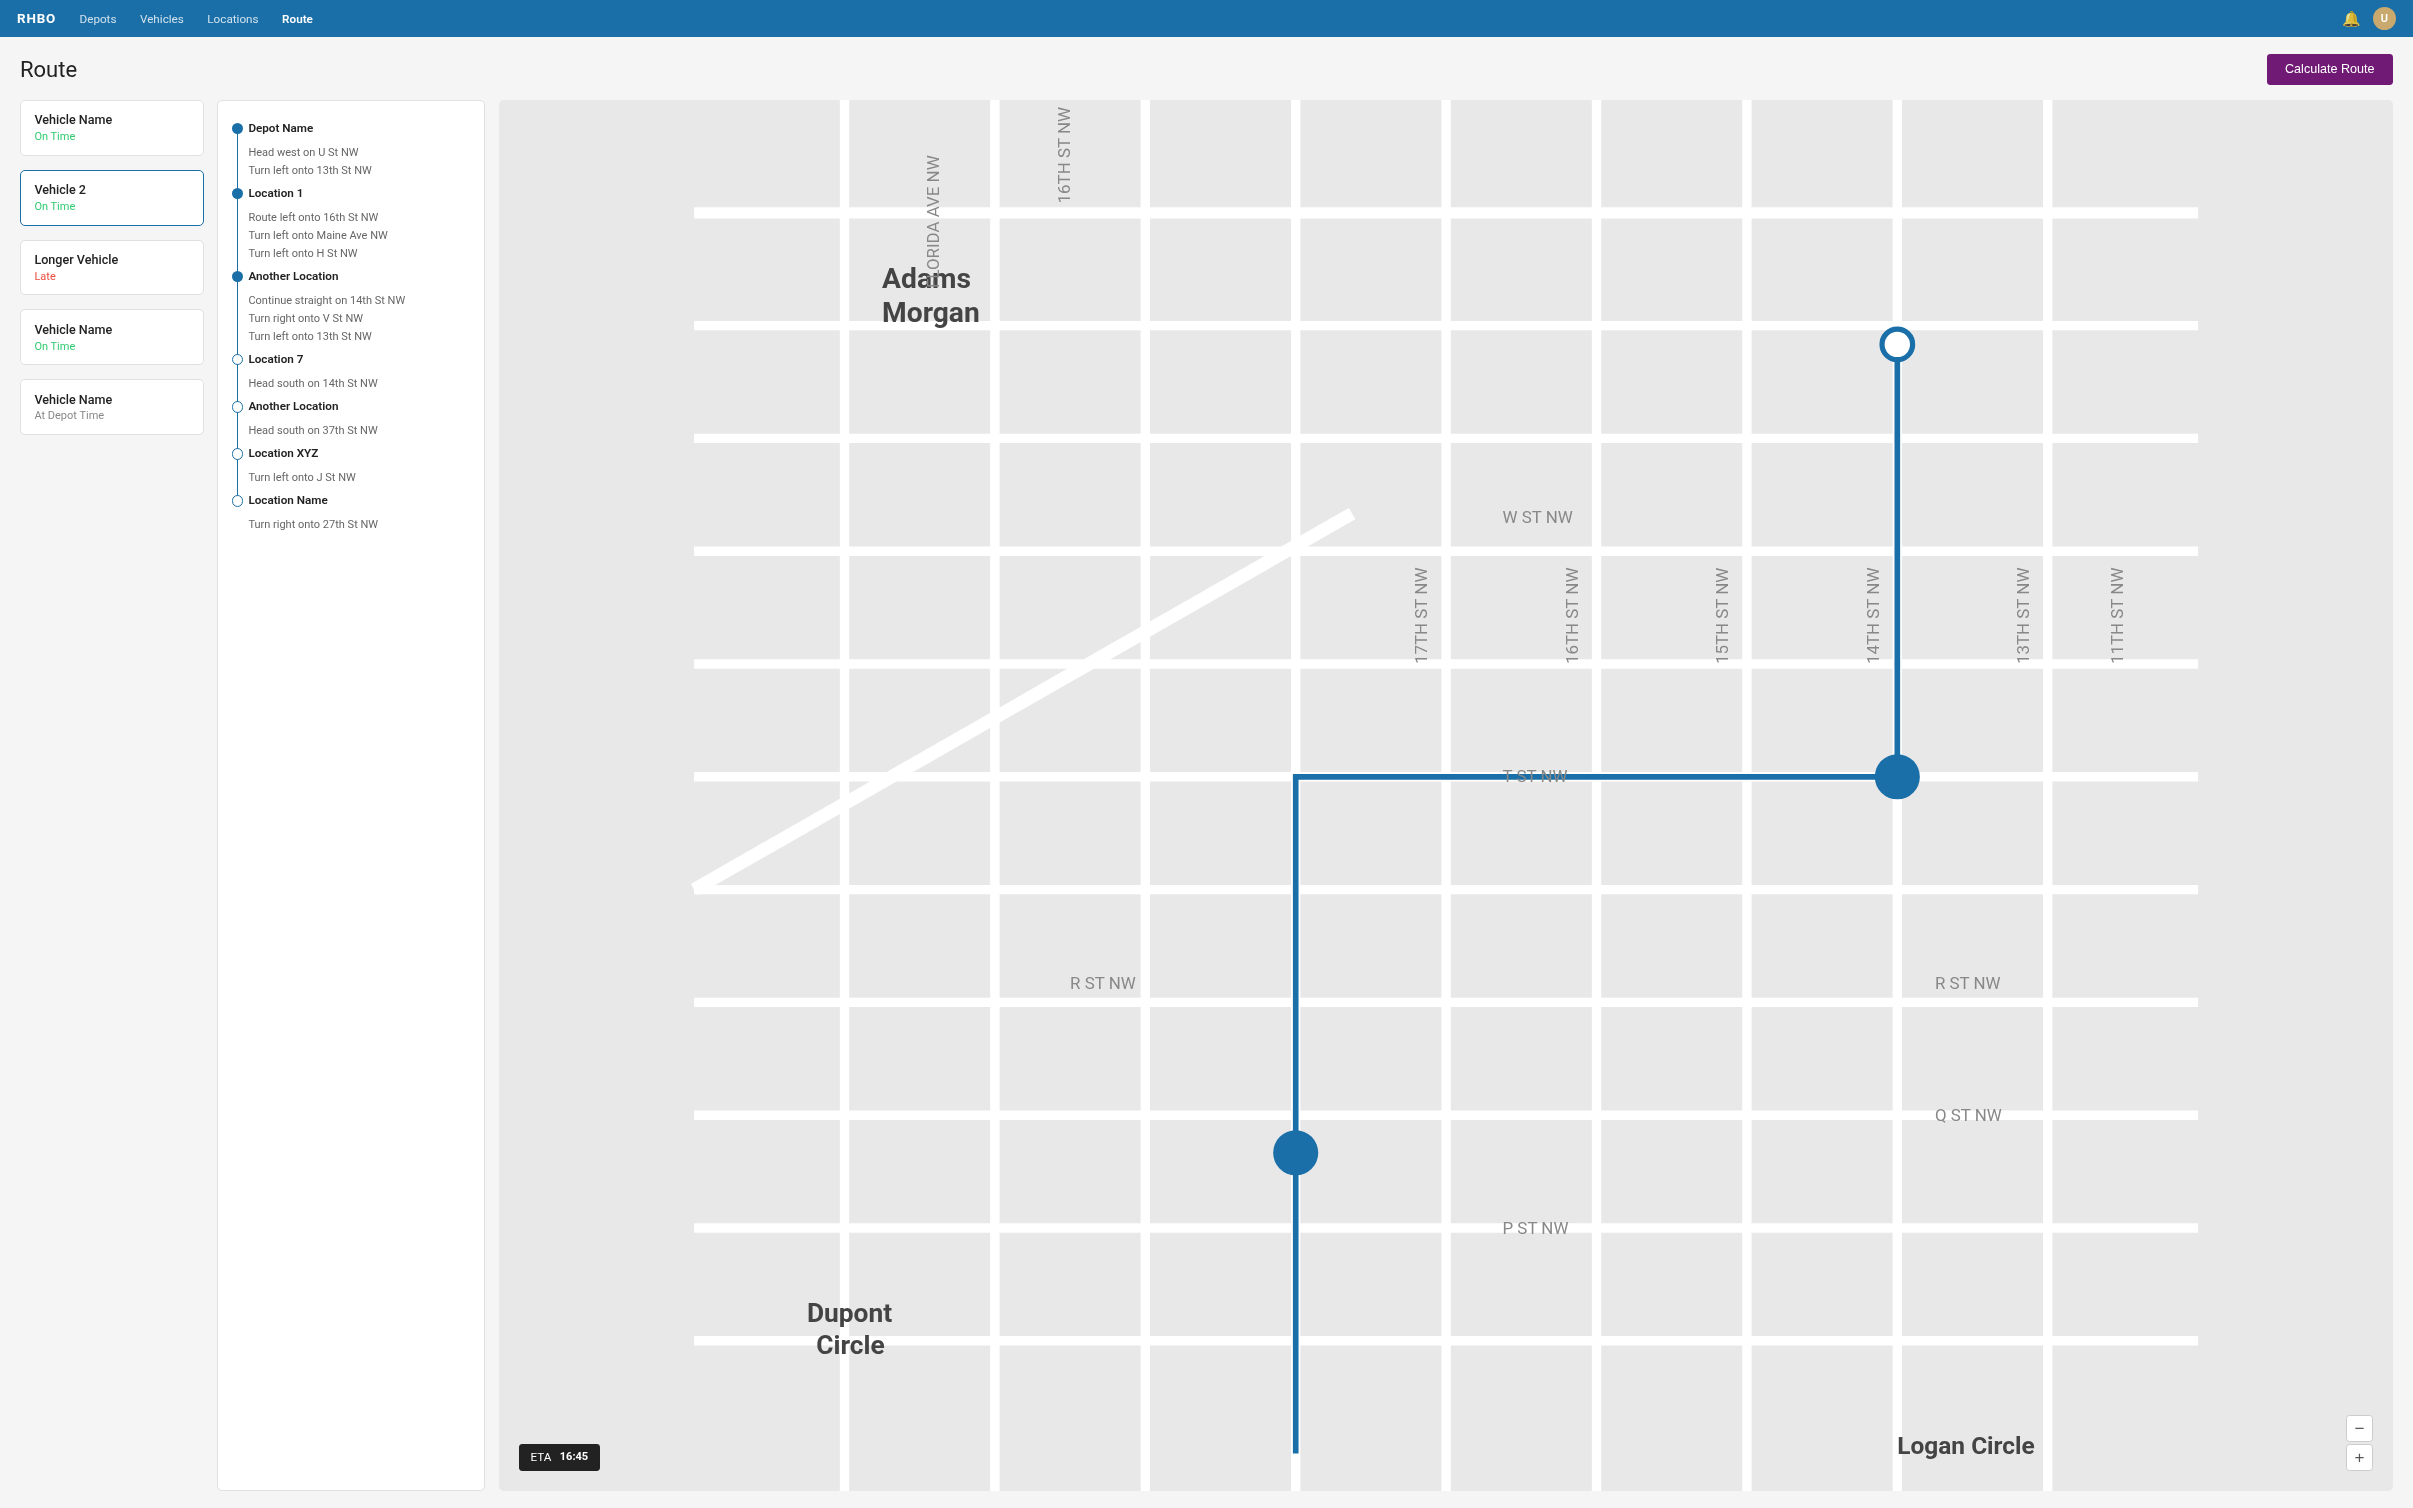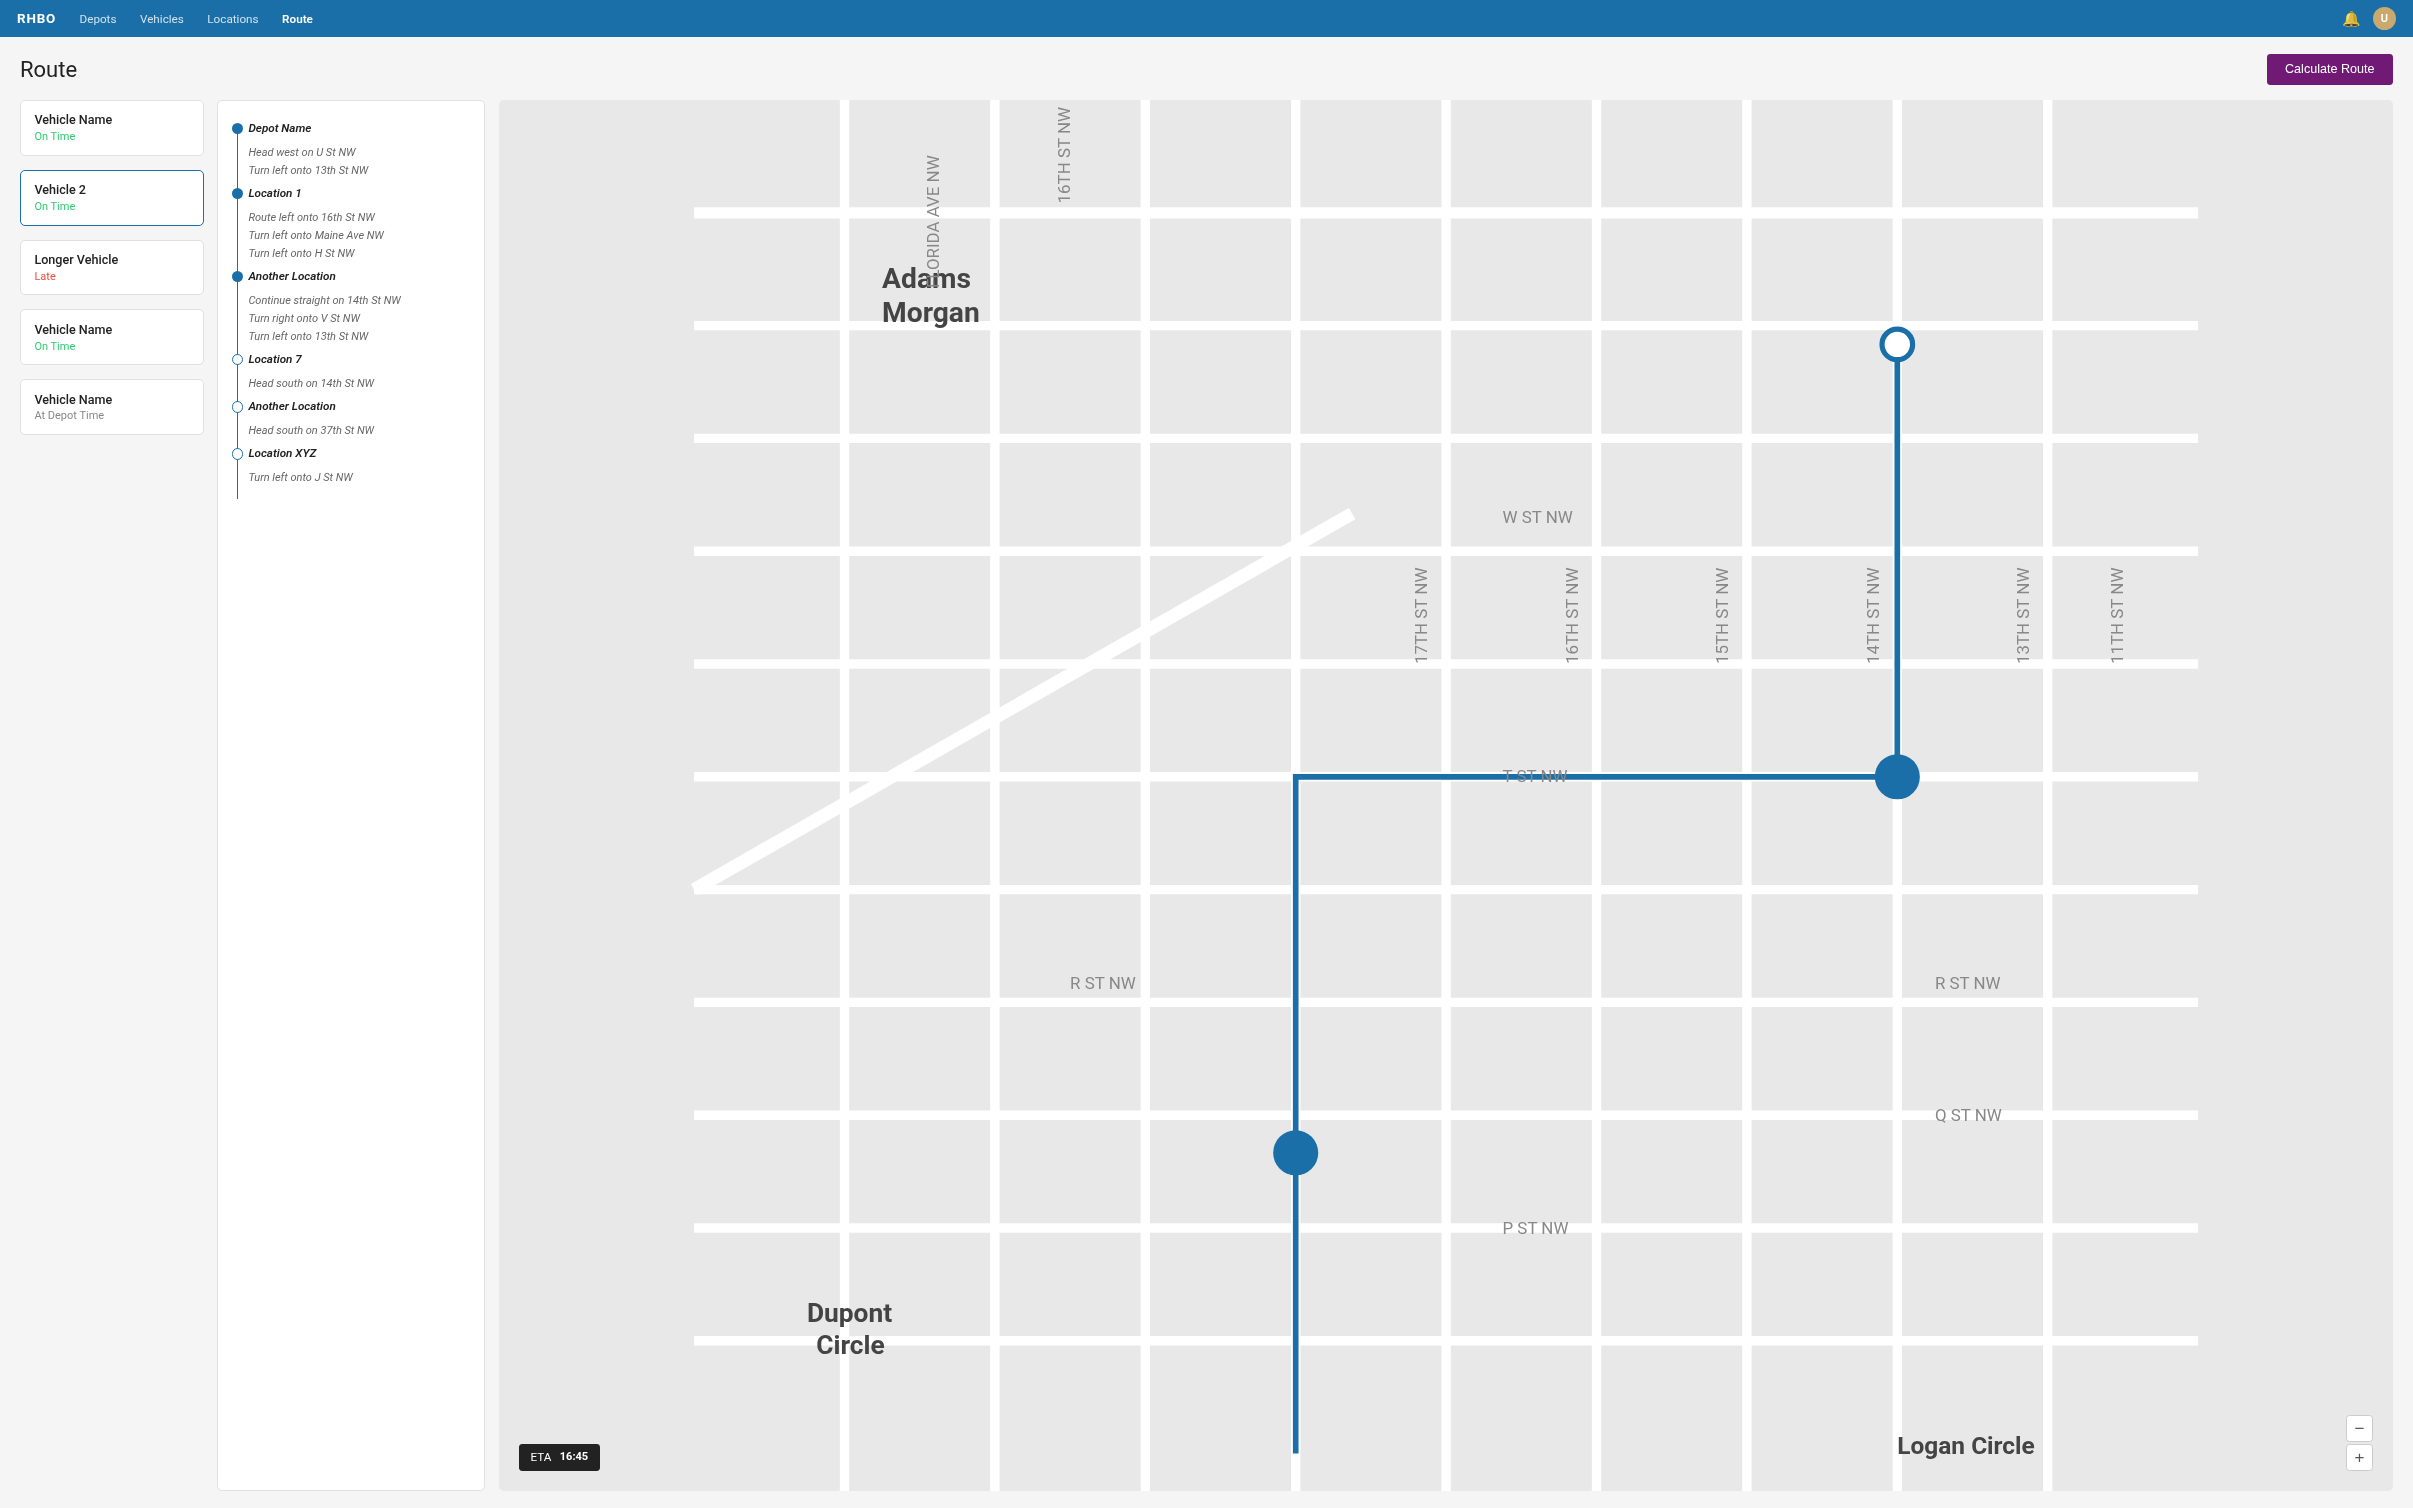--- a/index.html
+++ b/index.html
@@ -135,21 +135,20 @@
     }
     .direction-item {
       padding: 2.5px 0 2.5px 30px;
       font-size: 11px;
       color: #666;
       position: relative;
     }
     .stop-group {
       position: relative;
       margin-bottom: 0;
-      font-style: italic;
     }
 
     
     .map-container {
       flex: 1;
       border-radius: 5px;
       overflow: hidden;
       position: relative;
       background: #e8e8e8;
     }
@@ -291,20 +290,27 @@
           </div>
           <div class="direction-item">Head south on 37th St NW</div>
         </div>
         <div class="stop-group" style="position: relative; padding-bottom: 0px;">
           <div style="position: absolute; left: 18.4px; top: 14.2px; width: 1.7px; background: rgb(26, 111, 168); height: 45px;"></div>
           <div style="position: relative; display: flex; align-items: center; padding: 6.7px 13.4px 3.4px 30px;">
             <div style="position: absolute; left: 13.4px; width: 11.7px; height: 11.7px; border-radius: 50%; top: 8.4px; background: rgb(255, 255, 255); border: 1.7px solid rgb(26, 111, 168);"></div>
             <div class="stop-name">Location XYZ</div>
           </div>
           <div class="direction-item">Turn left onto J St NW</div>
+        </div>
+        <div class="stop-group" style="position: relative; padding-bottom: 13.4px;">
+          <div style="position: relative; display: flex; align-items: center; padding: 6.7px 13.4px 3.4px 30px;">
+            <div style="position: absolute; left: 13.4px; width: 11.7px; height: 11.7px; border-radius: 50%; top: 8.4px; background: rgb(255, 255, 255); border: 1.7px solid rgb(26, 111, 168);"></div>
+            <div class="stop-name">Location Name</div>
+          </div>
+          <div class="direction-item">Turn right onto 27th St NW</div>
         </div>
       </div>
 
     <div class="map-container">
       <svg class="map-svg" viewBox="0 0 800 740" xmlns="http://www.w3.org/2000/svg">
 
         <rect width="800" height="740" fill="#e8e8e8"></rect>
 
         <line x1="0" y1="60" x2="800" y2="60" stroke="#fff" stroke-width="6"></line>
         <line x1="0" y1="120" x2="800" y2="120" stroke="#fff" stroke-width="5"></line>

